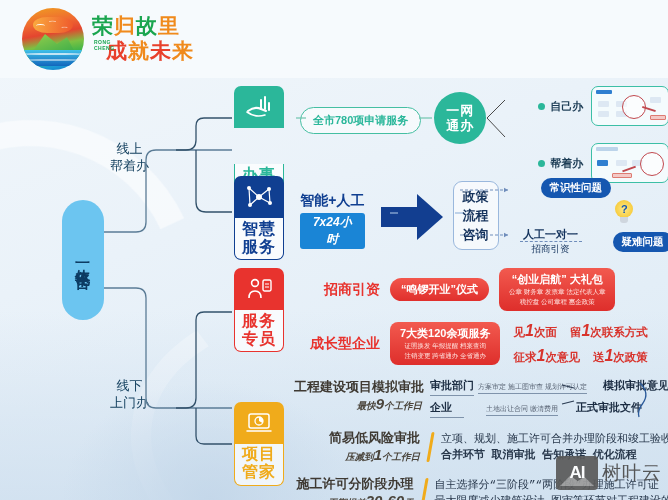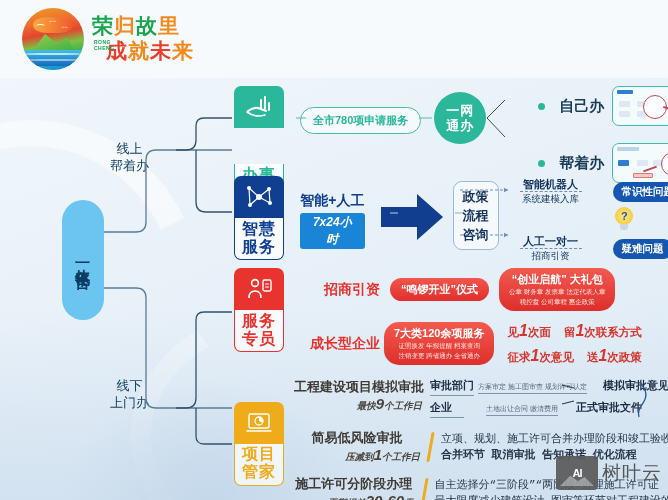--- a/index.html
+++ b/index.html
@@ -69,21 +69,21 @@
   
   .red .ic{background:#e8332e;} .red .nm{color:#e8332e;border-color:#e8332e;}
   
   .orange .ic{background:#f0ab1b;} .orange .nm{color:#f0ab1b;border-color:#f0ab1b;font-family:Liberation Mono, monospace;}
 
   .pill { border:1.4px solid #45bfa2; border-radius:14px; color:#2bb79a; font-weight:bold;
           font-size:11px; padding:5px 12px; background:rgba(255,255,255,.55); white-space:nowrap;}
   .circle-node { width:52px; height:52px; border-radius:50%; background:#2bb79a; color:#fff;
                  font-size:13px; font-weight:bold; line-height:15px; display:flex; flex-direction:column;
                  align-items:center; justify-content:center; letter-spacing:1px;}
-  .dotlabel { display:flex; align-items:center; gap:14px; font-size:15px; font-weight:bold; color:#1c3c55; white-space:nowrap;}
+  .dotlabel { display:flex; align-items:center; gap:5px; font-size:11px; font-weight:bold; color:#1c3c55; white-space:nowrap;}
   .dot { width:7px; height:7px; border-radius:50%; background:#2bb79a; flex:0 0 7px;}
   .shot { width:78px; height:40px; border:1.5px solid #3cbfa6; border-radius:7px; background:#f4fbfd; position:relative; overflow:hidden;}
   .shot .hdr{position:absolute;left:4px;top:3px;width:16px;height:4px;background:#2f7fd0;border-radius:1px;}
   .shot .gr{position:absolute;width:11px;height:6px;background:#dde8f3;border-radius:1px;}
   .shot .mag{position:absolute;width:24px;height:24px;border:1.6px solid #c0484e;border-radius:50%;background:rgba(255,255,255,.6);}
   .shot .arrw{position:absolute;width:14px;height:1.6px;background:#c0484e;}
   .shot .btn{position:absolute;height:5px;background:#f3c9c6;border:1px solid #dd7b72;border-radius:1px;}
 
   .bigarrow { width:62px; height:46px; position:relative; }
   .bigarrow .shaft{position:absolute;left:0;top:13px;width:38px;height:20px;background:#123e90;}
@@ -96,40 +96,40 @@
   .kv b{font-size:11px;display:block;}
   .dash{border-top:1px dashed #6f8dbb;width:62px;margin:1px auto;}
   .bluepill{background:#1557b0;color:#fff;font-size:10.5px;font-weight:bold;border-radius:11px;padding:3px 9px;white-space:nowrap;}
   .bulb{width:20px;height:26px;position:relative;}
   .bulb .g{position:absolute;left:1px;top:0;width:18px;height:18px;border-radius:50%;background:radial-gradient(circle,#fde98a,#f5c01e);display:flex;align-items:center;justify-content:center;font-size:11px;font-weight:bold;color:#1557b0;}
   .bulb .b{position:absolute;left:6px;top:17px;width:8px;height:6px;background:#cfd6de;border-radius:0 0 3px 3px;}
 
   .redtitle{font-size:14px;font-weight:bold;color:#e8332e;line-height:19px;white-space:nowrap;text-align:right;}
   .redpill{background:linear-gradient(180deg,#f2564c,#e02f2c);color:#fff;border-radius:13px;padding:4px 11px;
            font-size:11px;font-weight:bold;white-space:nowrap;}
-  .redblock{background:linear-gradient(180deg,#f25a4f,#de2e2b);border-radius:15px;padding:4px 10px 5px;text-align:center;}
+  .redblock{background:linear-gradient(180deg,#f25a4f,#de2e2b);border-radius:8px;padding:4px 10px 5px;text-align:center;}
   .redblock .t{color:#fff;font-size:11px;font-weight:bold;white-space:nowrap;}
   .redblock .s{color:#ffe2df;font-size:6.5px;line-height:8.5px;white-space:nowrap;margin-top:1px;}
   .cnt{font-size:11.5px;font-weight:bold;color:#d8332c;white-space:nowrap;}
   .cnt i{font-size:16px;font-style:italic;}
 
-  .otitle{font-size:13px;font-weight:bold;color:#3f3a33;line-height:17px;white-space:nowrap;text-align:center;}
+  .otitle{font-size:13px;font-weight:bold;color:#3f3a33;line-height:17px;white-space:nowrap;text-align:right;}
   .osub{font-size:9.5px;font-weight:bold;font-style:italic;color:#4a443b;text-align:right;white-space:nowrap;}
   .osub i{font-size:15px;font-style:italic;}
   .obody{font-size:11px;color:#26364a;line-height:16px;white-space:nowrap;font-family:Liberation Mono, monospace;}
   .obody b{color:#1b2c42;}
   .tiny{font-size:7px;color:#5d6878;white-space:nowrap;}
   .uline{border-bottom:1.2px solid #7f93ab;display:inline-block;padding-bottom:1px;}
   .ybar{width:3px;background:#f0ab1b;border-radius:2px;}
 
   
   #watermark{position:absolute;right:6px;bottom:10px;display:flex;align-items:center;gap:4px;z-index:20;opacity:.92;}
   .wm-ic{width:42px;height:34px;background:#5a5a5a;border-radius:4px;position:relative;display:flex;align-items:center;justify-content:center;}
   .wm-ic .mt{position:absolute;left:4px;bottom:4px;width:34px;height:13px;background:#9b9b9b;clip-path:polygon(0 100%,30% 22%,52% 62%,72% 30%,100% 100%);}
-  .wm-ic .ai{position:relative;color:#fff;font-weight:bold;font-size:11px;letter-spacing:-1px;z-index:2;}
+  .wm-ic .ai{position:relative;color:#fff;font-weight:bold;font-size:17px;letter-spacing:-1px;z-index:2;}
   .wm-tx{font-size:19px;color:#4c4c4c;font-weight:500;letter-spacing:1px;}
 </style>
 </head>
 <body>
 
 <div class="topfade"></div>
 <div class="bg-wave w1"></div>
 <div class="bg-wave w2"></div>
 <div class="hill"></div>
 <div class="hill2"></div>
@@ -284,27 +284,20 @@
   </div>
 
   <div class="triple" style="margin-left:10px;margin-top:5px;">
     <div>政策</div>
     <div>流程</div>
     <div>咨询</div>
   </div>
 
   <div style="margin-left:16px;margin-top:2px;width:190px;position:relative;">
     <div style="display:flex;align-items:center;">
-      <div style="width:72px;">
-        <div class="kv">
-          <b>智能机器人</b>
-          <div class="dash"></div>
-          <span>系统建模入库</span>
-        </div>
-      </div>
       <div class="bluepill" style="margin-left:26px;">常识性问题</div>
     </div>
 
     <div style="display:flex;justify-content:center;margin:2px 0 2px 30px;">
       <div class="bulb">
         <div class="g">?</div>
         <div class="b"></div>
       </div>
     </div>
 
@@ -348,21 +341,21 @@
         <div class="t">“创业启航” 大礼包</div>
         <div class="s">公章 财务章 发票章 法定代表人章</div>
         <div class="s">税控盘 公司章程 惠企政策</div>
       </div>
     </div>
 
     <div style="display:flex;align-items:center;margin-top:11px;">
       <div class="redtitle" style="width:86px;">
         <div>成长型企业</div>
       </div>
-      <div class="redblock" style="margin-left:4px;">
+      <div class="redblock" style="margin-left:10px;">
         <div class="t">7大类120余项服务</div>
         <div class="s">证照换发 年报提醒 档案查询</div>
         <div class="s">注销变更 跨省通办 全省通办</div>
       </div>
       <div style="margin-left:13px;">
         <div style="display:flex;gap:13px;margin-bottom:7px;">
           <div class="cnt"><span>见</span><i>1</i><span>次面</span></div>
           <div class="cnt"><span>留</span><i>1</i><span>次联系方式</span></div>
         </div>
         <div style="display:flex;gap:13px;">

